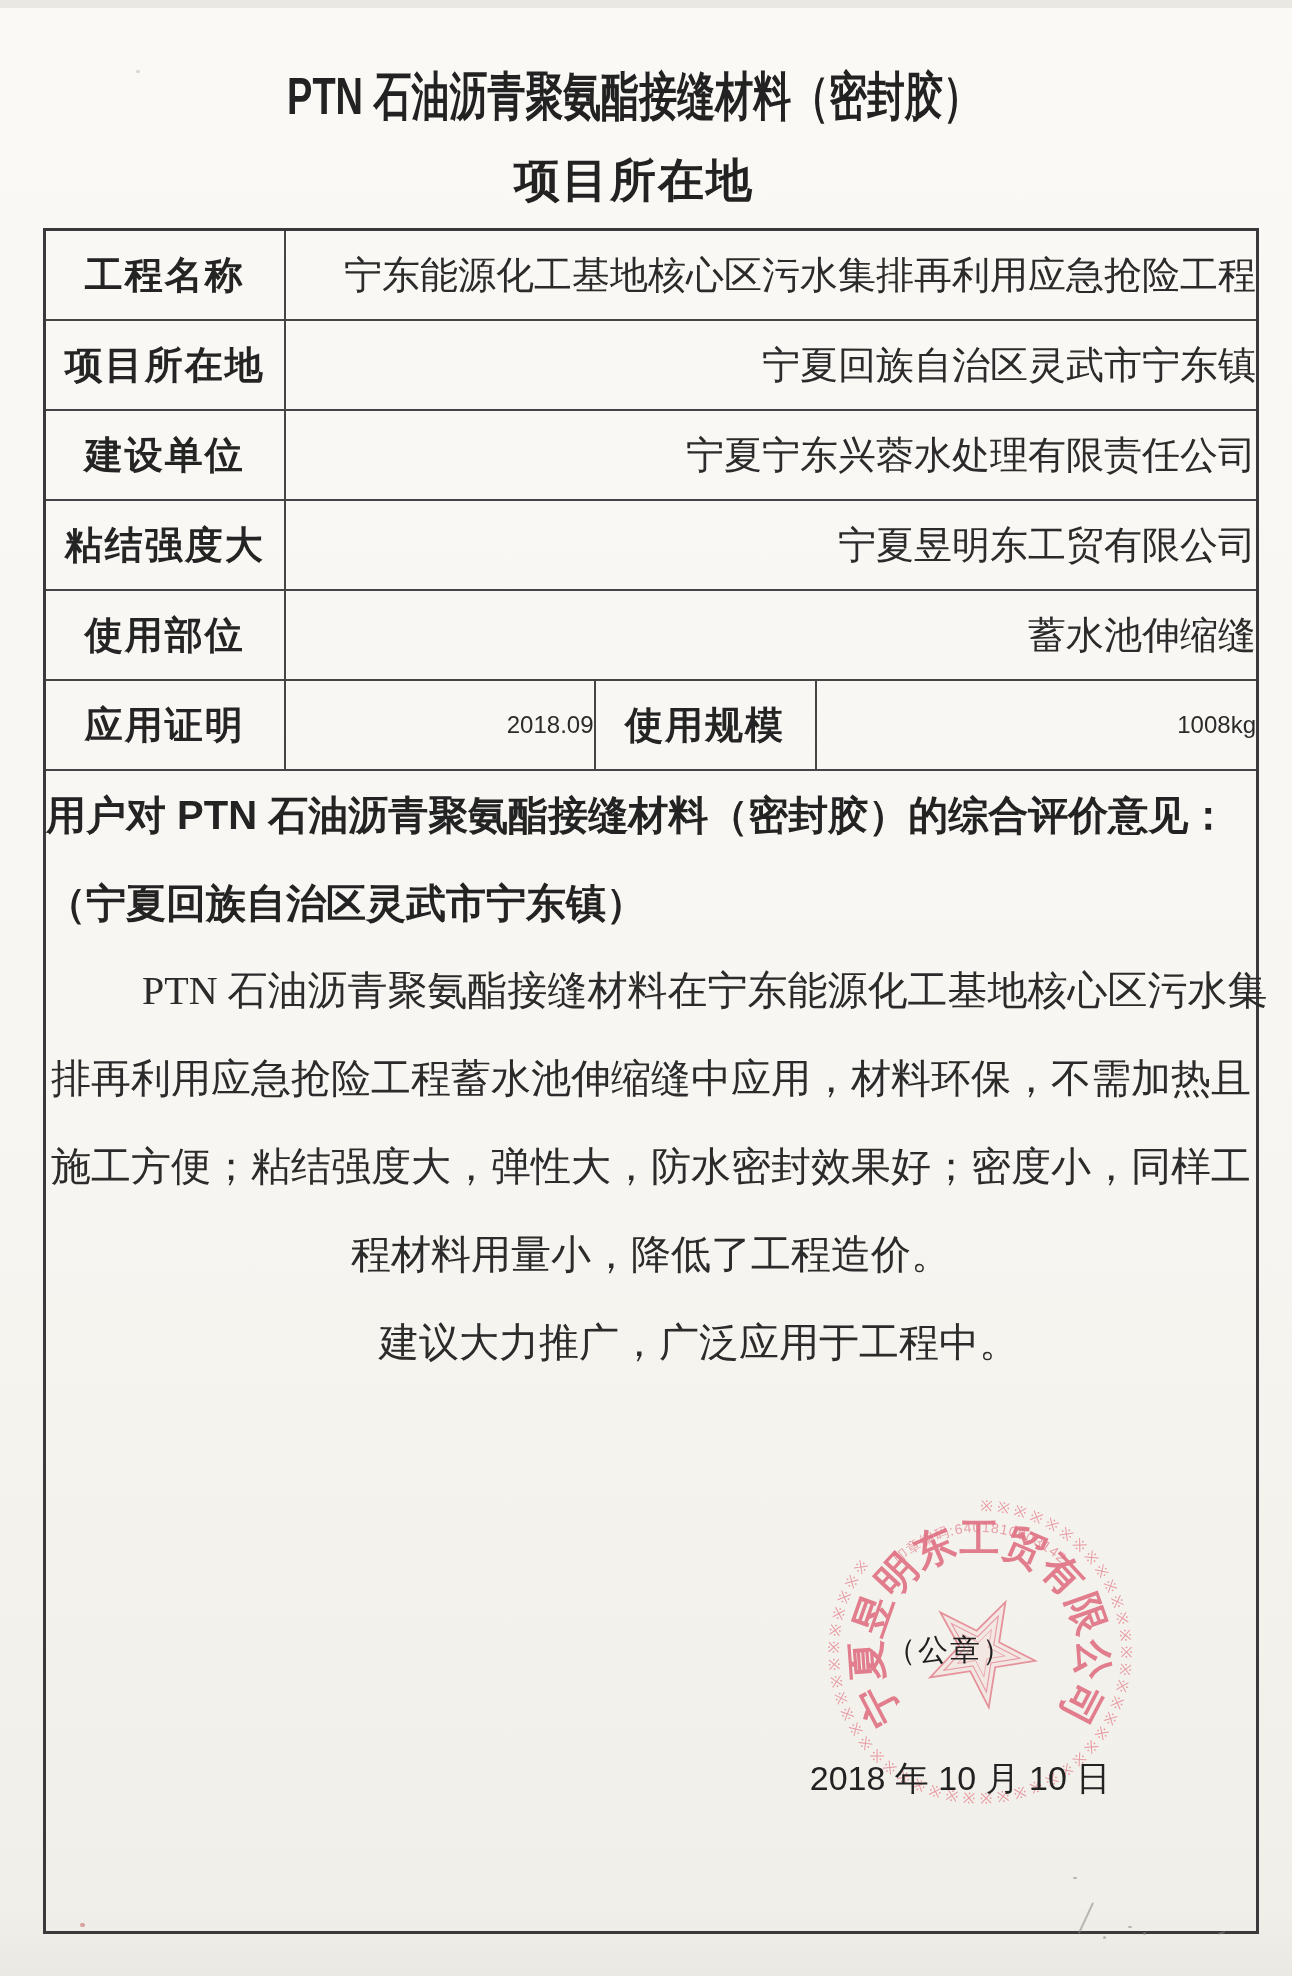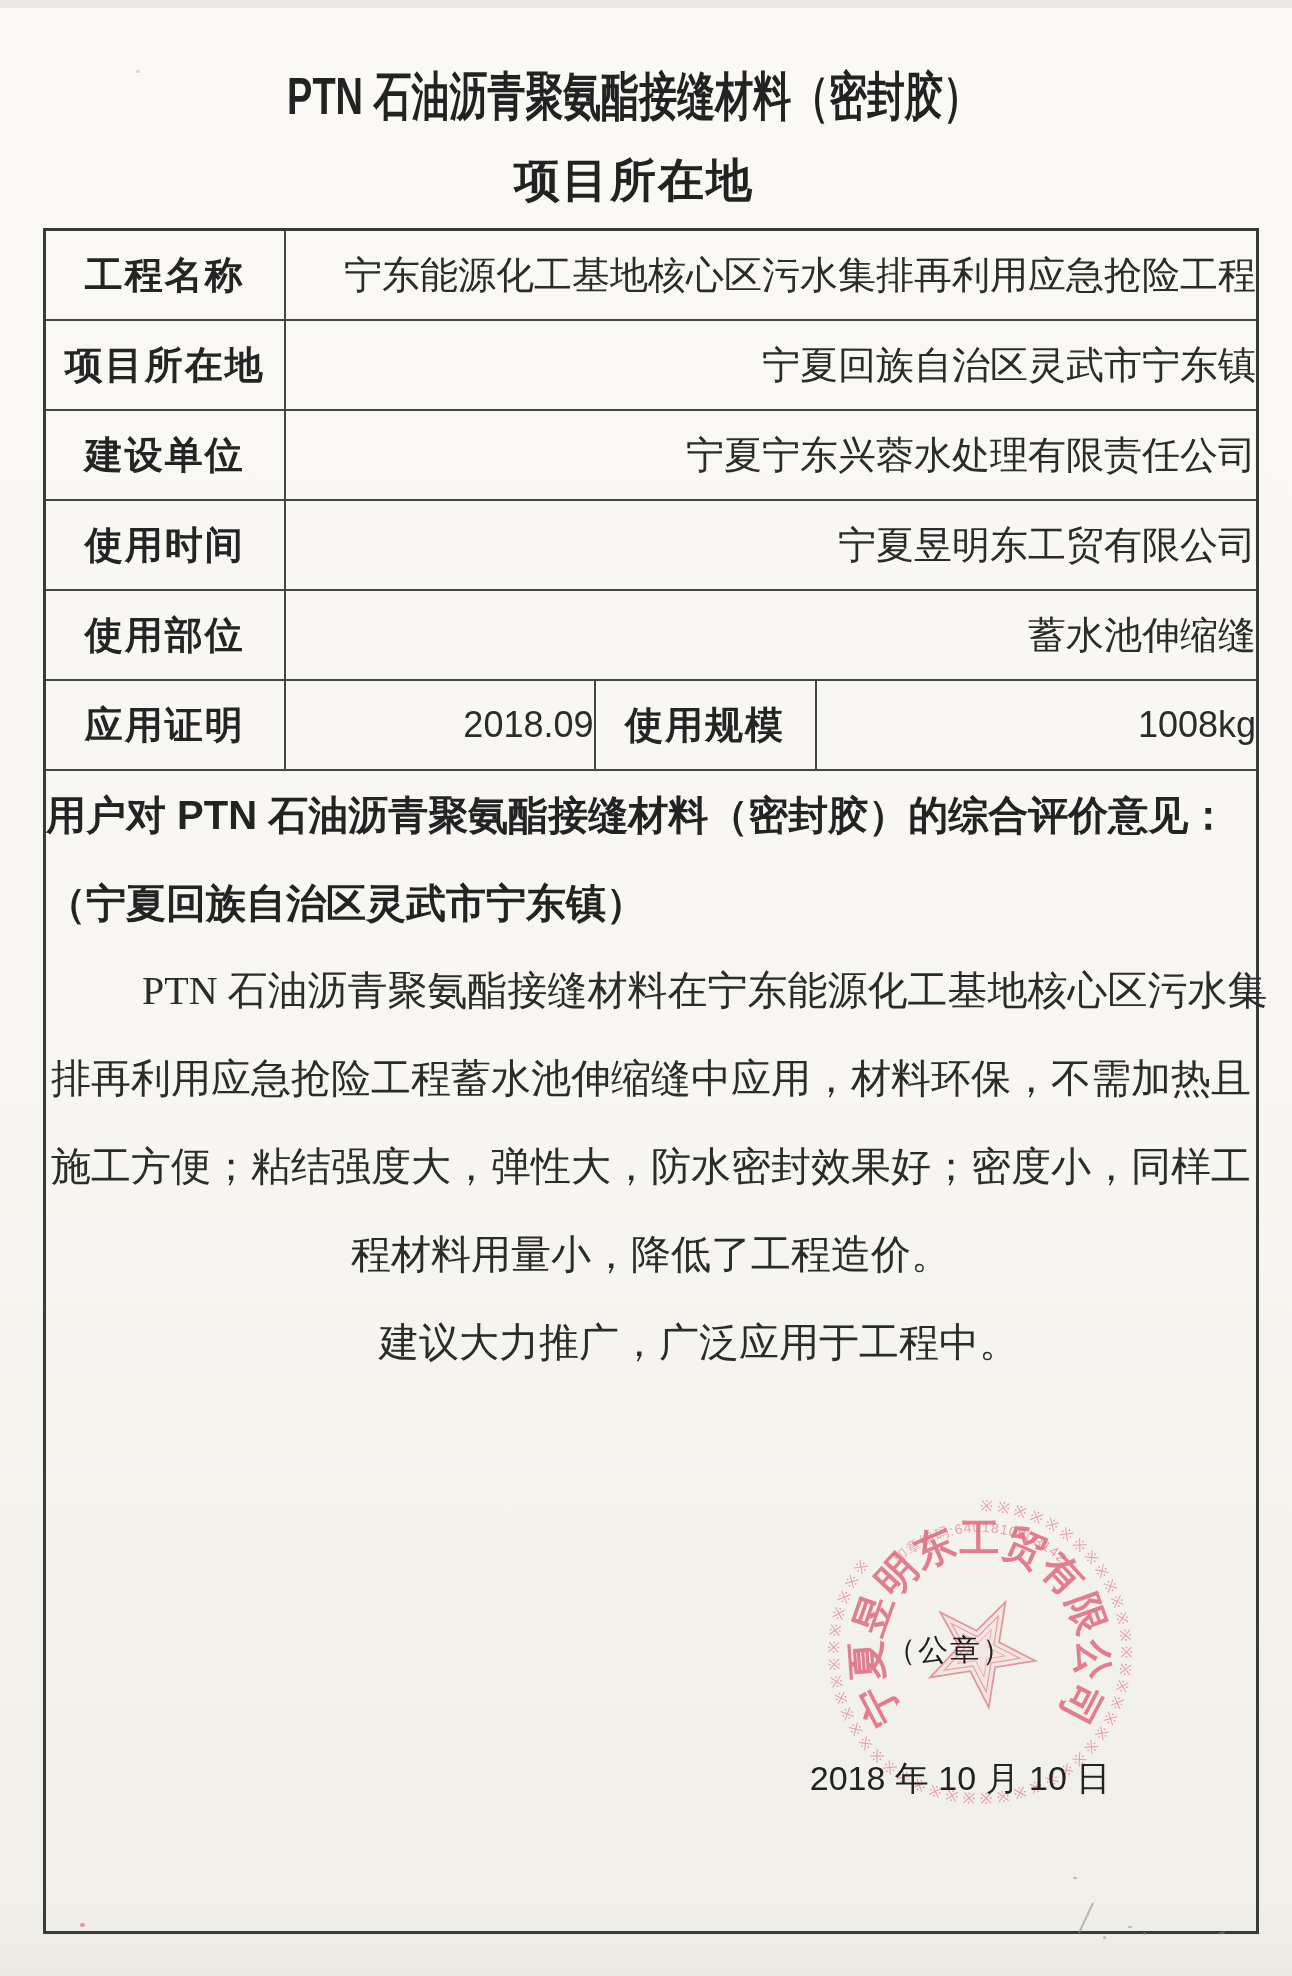--- a/index.html
+++ b/index.html
@@ -41,21 +41,21 @@
   }
   td.lbl{
     text-align:center;vertical-align:middle;height:88px;
     font-family:"Liberation Sans", sans-serif;
     font-weight:700;font-size:38px;letter-spacing:2px;color:#242424;
   }
   td.val{
     text-align:right;vertical-align:middle;height:88px;
     font-size:38px;color:#2b2b2b;
   }
-  td.num{font-family:"Liberation Sans", sans-serif;font-size:36px;}
+  td.num{font-family:"Liberation Sans", sans-serif;font-size:24px;}
   td.comment-cell{
     vertical-align:top;height:1160px;padding:2px 8px 0 8px;
   }
   .c-head{
     font-family:"Liberation Sans", sans-serif;
     font-weight:700;font-size:40px;line-height:88px;
     white-space:nowrap;color:#232323;
   }
   .c-body{
     font-size:40px;line-height:88px;white-space:nowrap;color:#2b2b2b;text-align:center;
@@ -108,21 +108,21 @@
       </tr>
       <tr>
         <td class="lbl">项目所在地</td>
         <td class="val" colspan="3">宁夏回族自治区灵武市宁东镇</td>
       </tr>
       <tr>
         <td class="lbl">建设单位</td>
         <td class="val" colspan="3">宁夏宁东兴蓉水处理有限责任公司</td>
       </tr>
       <tr>
-        <td class="lbl">使用时间</td>
+        <td class="lbl">粘结强度大</td>
         <td class="val" colspan="3">宁夏昱明东工贸有限公司</td>
       </tr>
       <tr>
         <td class="lbl">使用部位</td>
         <td class="val" colspan="3">蓄水池伸缩缝</td>
       </tr>
       <tr>
         <td class="lbl">应用证明</td>
         <td class="val num">2018.09</td>
         <td class="lbl">使用规模</td>

